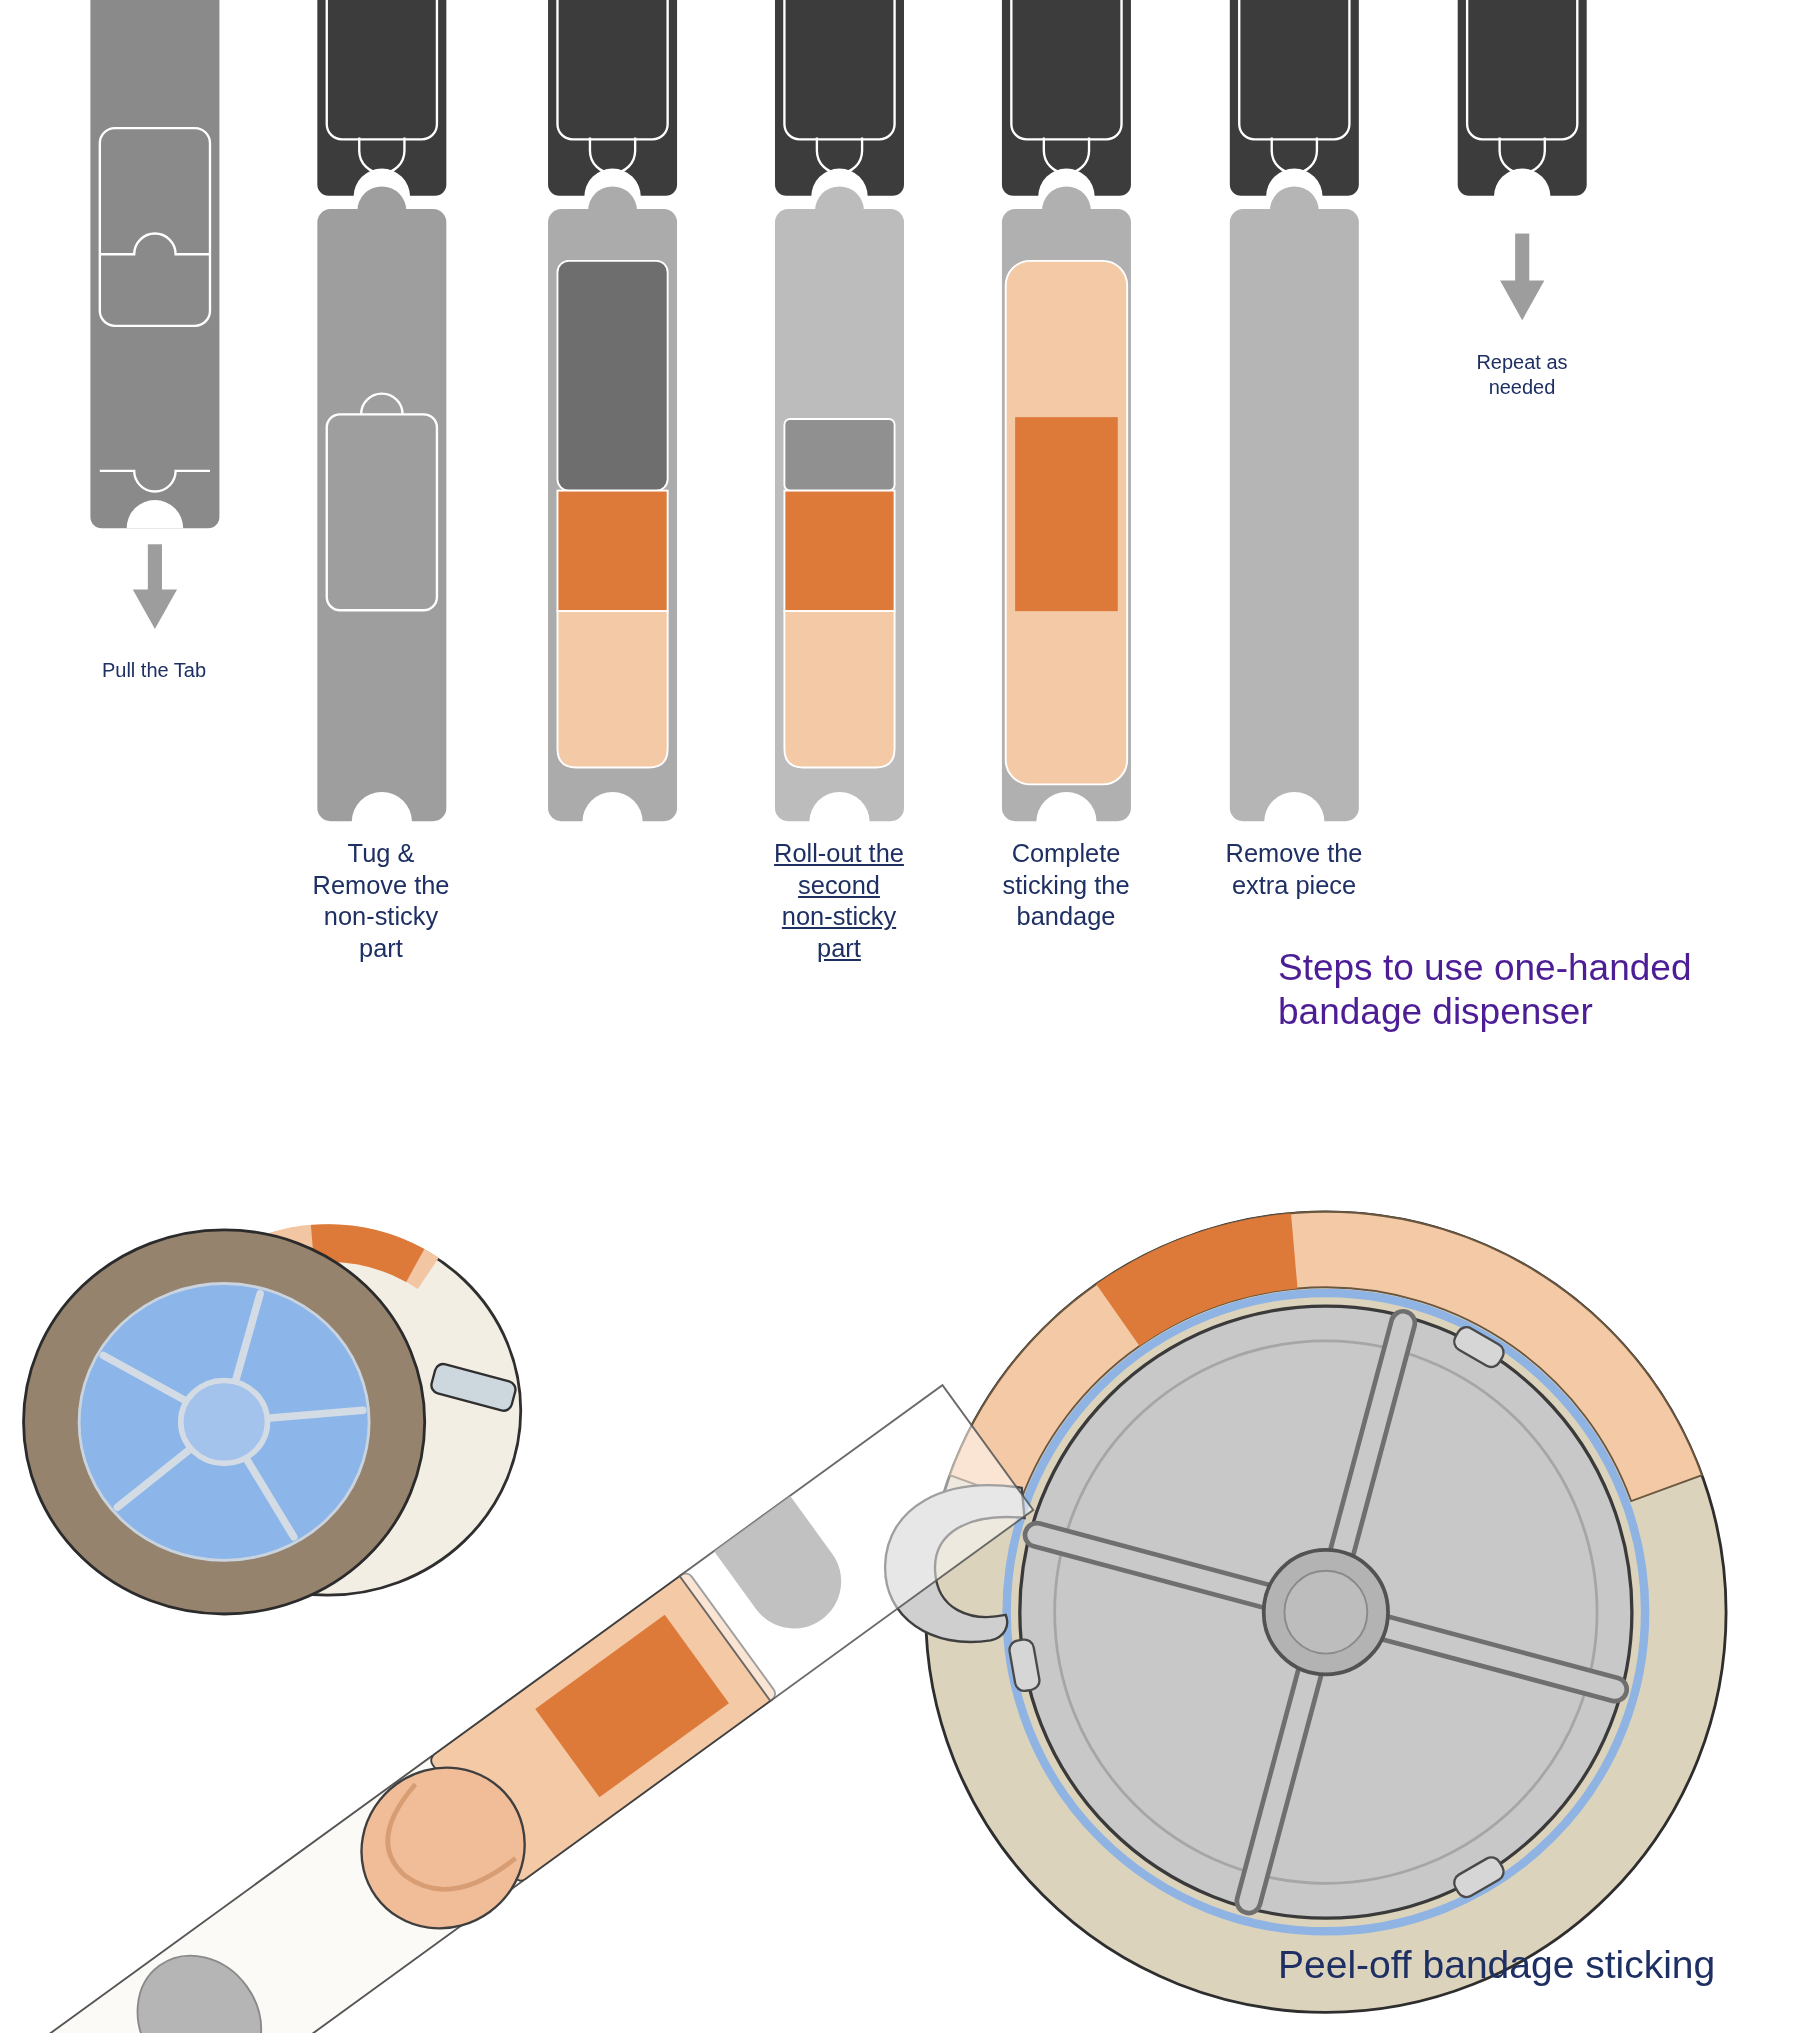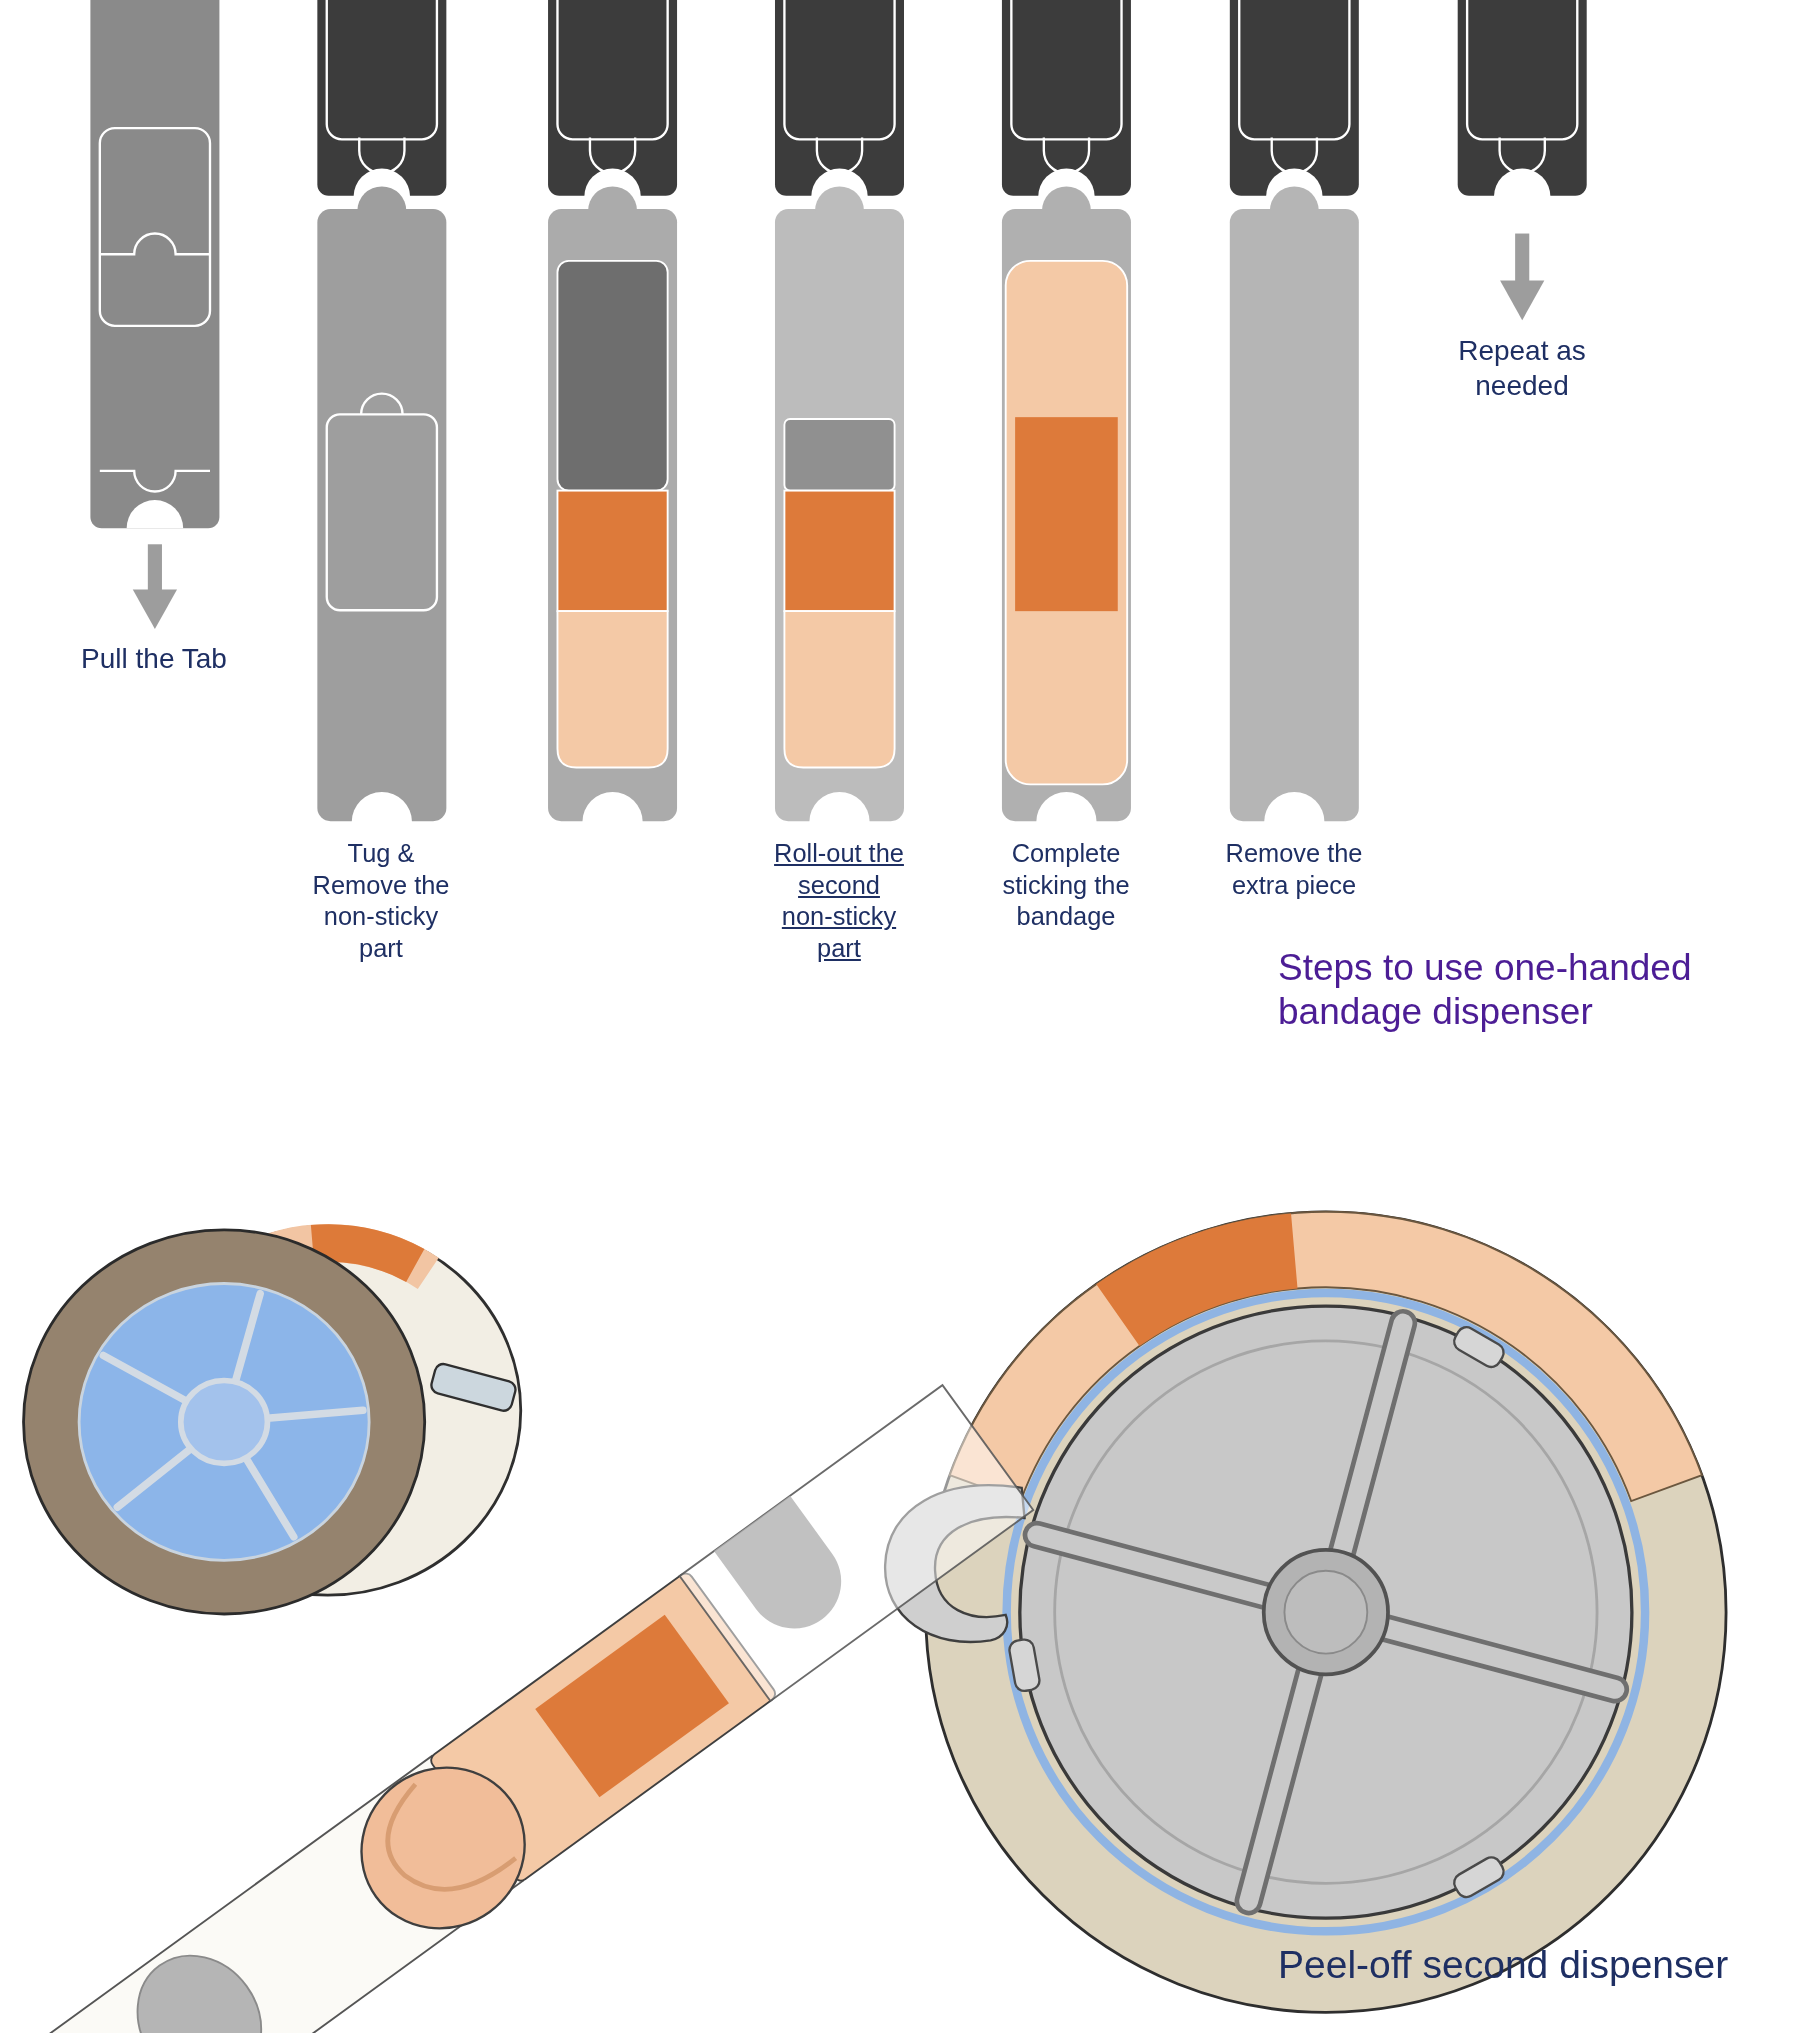--- a/index.html
+++ b/index.html
@@ -13,21 +13,21 @@
   .canvas svg{position:absolute;left:0;top:0;}
   .label{
     position:absolute;
     transform:translateX(-50%);
     text-align:center;
     color:#1e2f63;
     font:500 25.4px/1.24 "Liberation Sans",sans-serif;
     white-space:pre-line;
     width:301px;
   }
-  .label.big{font-size:28px;}
+  .label.big{font-size:20px;margin-top:16px;}
   .title{
     position:absolute;
     color:#4c1d95;
     font:500 37px/1.2 "Liberation Sans",sans-serif;
     white-space:pre-line;
   }
   .caption{
     position:absolute;
     color:#1e2f63;
     font:500 39px/1.2 "Liberation Sans",sans-serif;
@@ -207,16 +207,16 @@
 bandage</div>
 <div class="label" style="left:1294px; top:838px;">Remove the
 extra piece</div>
 
 <div class="label big" style="left:1522px; top:334px;">Repeat as
 needed</div>
 
 <div class="title" style="left:1278px; top:946px;">Steps to use one-handed
 bandage dispenser</div>
 
-<div class="caption" style="left:1278px; top:1942px;">Peel-off second dispenser</div>
+<div class="caption" style="left:1278px; top:1942px;">Peel-off bandage sticking</div>
 
 </div>
 
 
 </body></html>

